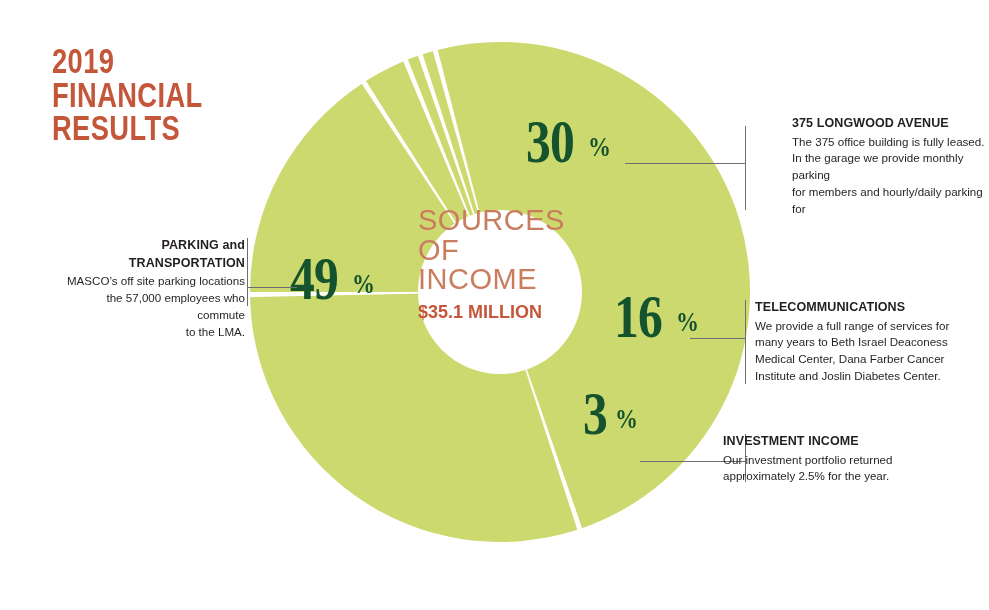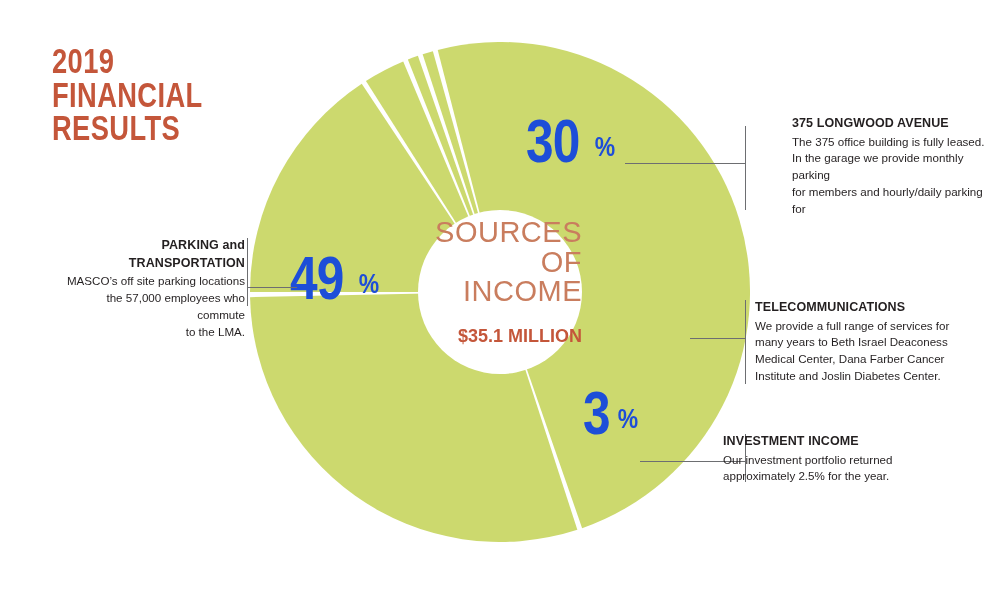--- a/index.html
+++ b/index.html
@@ -41,22 +41,22 @@
     position: absolute;
     left: 250px;
     top: 42px;
     width: 500px;
     height: 500px;
   }
   #pie-svg { display: block; }
 
   .pct-label {
     position: absolute;
-    color: #1d4ed8;
-    font-family: Liberation Sans, sans-serif;
+    color: #14532d;
+    font-family: Liberation Serif, serif;
     font-weight: bold;
     white-space: nowrap;
     user-select: none;
     line-height: 1;
   }
   .pct-label .num {
     font-size: 62px;
     transform: scaleX(0.80);
     display: inline-block;
     transform-origin: left bottom;
@@ -71,37 +71,37 @@
 
   #label-49 { left: 40px; top: 205px; }
   #label-30 { left: 276px; top: 68px; }
   #label-16 { left: 364px; top: 243px; }
   #label-3  { left: 333px; top: 340px; }
 
   
   #donut-center {
     position: absolute;
     left: 168px;
-    top: 176px;
+    top: 164px;
     width: 164px;
-    text-align: right;
+    text-align: left;
     user-select: none;
   }
   #donut-center .big {
     display: block;
     font-family: "Liberation Sans", sans-serif;
     font-weight: normal;
     font-size: 29px;
     line-height: 1.02;
     letter-spacing: 0.5px;
     color: #c97d5e;
   }
   #donut-center .amount {
     display: block;
-    margin-top: 19px;
+    margin-top: 7px;
     font-family: "Liberation Sans", sans-serif;
     font-weight: bold;
     font-size: 18px;
     letter-spacing: 0px;
     color: #c4563a;
   }
 
   
   .callout {
     position: absolute;
@@ -183,20 +183,23 @@
 
     <circle cx="250" cy="250" r="82" fill="#ffffff"></circle>
   </svg>
 
   <div class="pct-label" id="label-49">
     <span class="num">49</span><span class="pct">%</span>
   </div>
   <div class="pct-label" id="label-30">
     <span class="num">30</span><span class="pct">%</span>
   </div>
+  <div class="pct-label" id="label-16">
+    <span class="num">16</span><span class="pct">%</span>
+  </div>
   <div class="pct-label" id="label-3">
     <span class="num">3</span><span class="pct">%</span>
   </div>
 
   <div id="donut-center">
     <span class="big">SOURCES</span>
     <span class="big">OF</span>
     <span class="big">INCOME</span>
     <span class="amount">$35.1 MILLION</span>
   </div>

